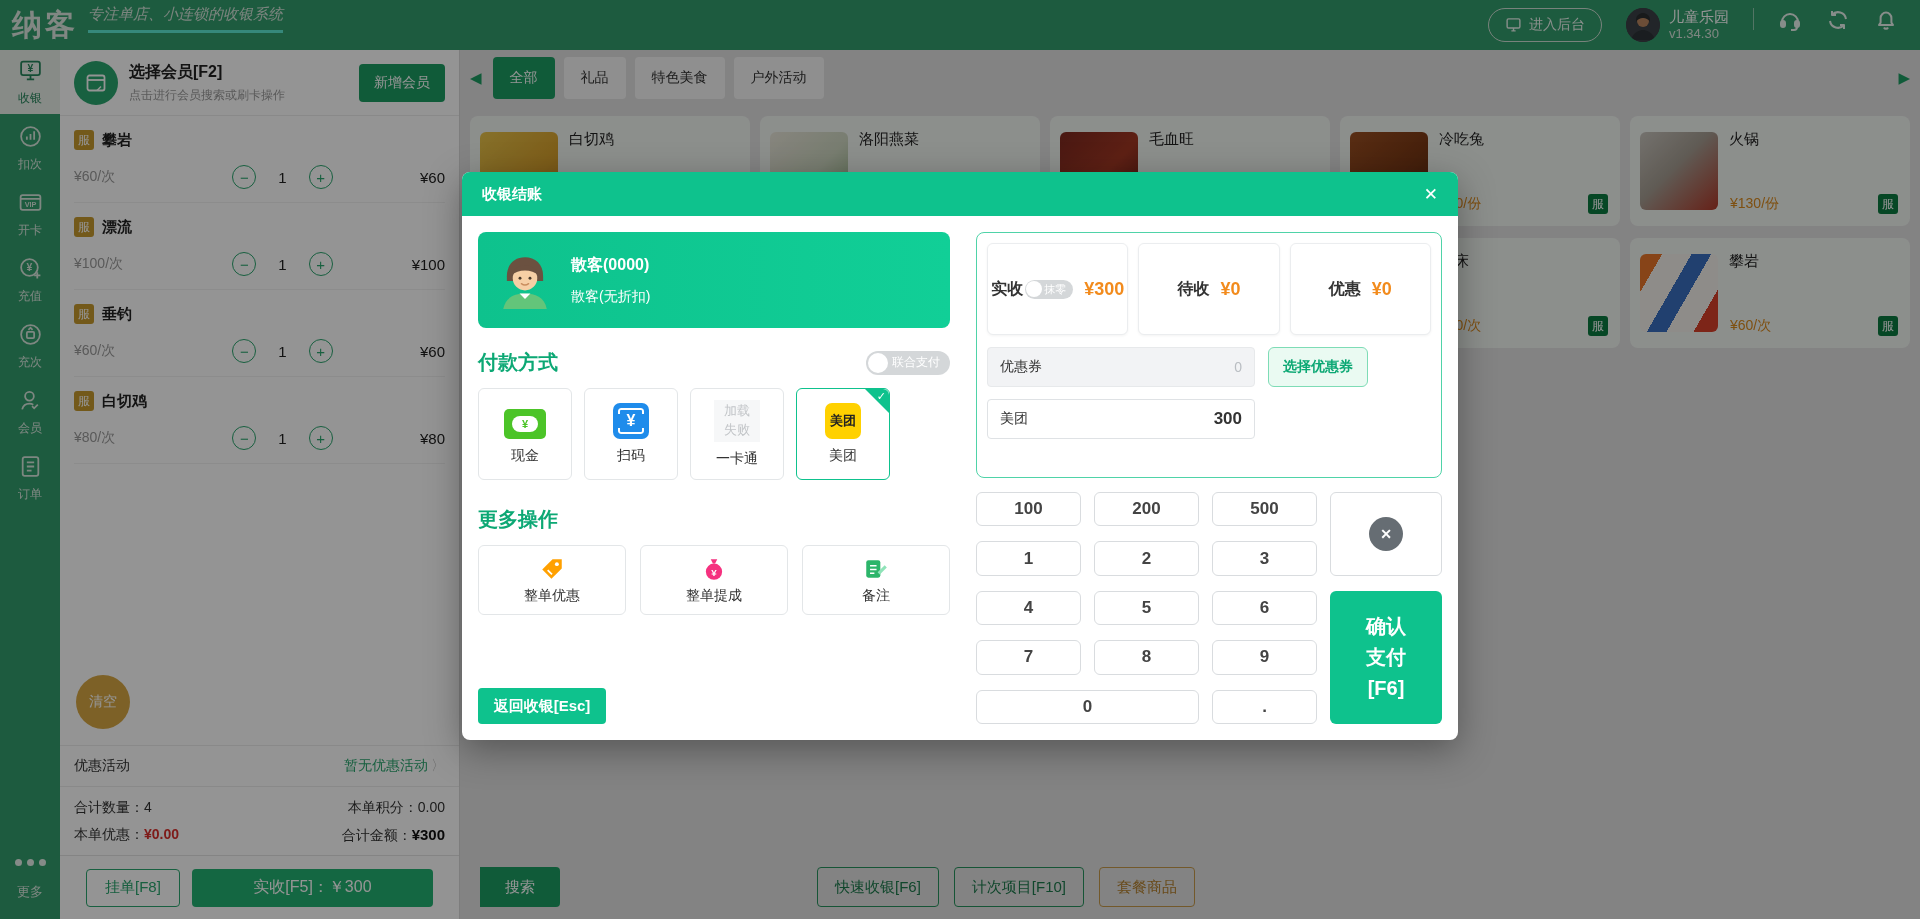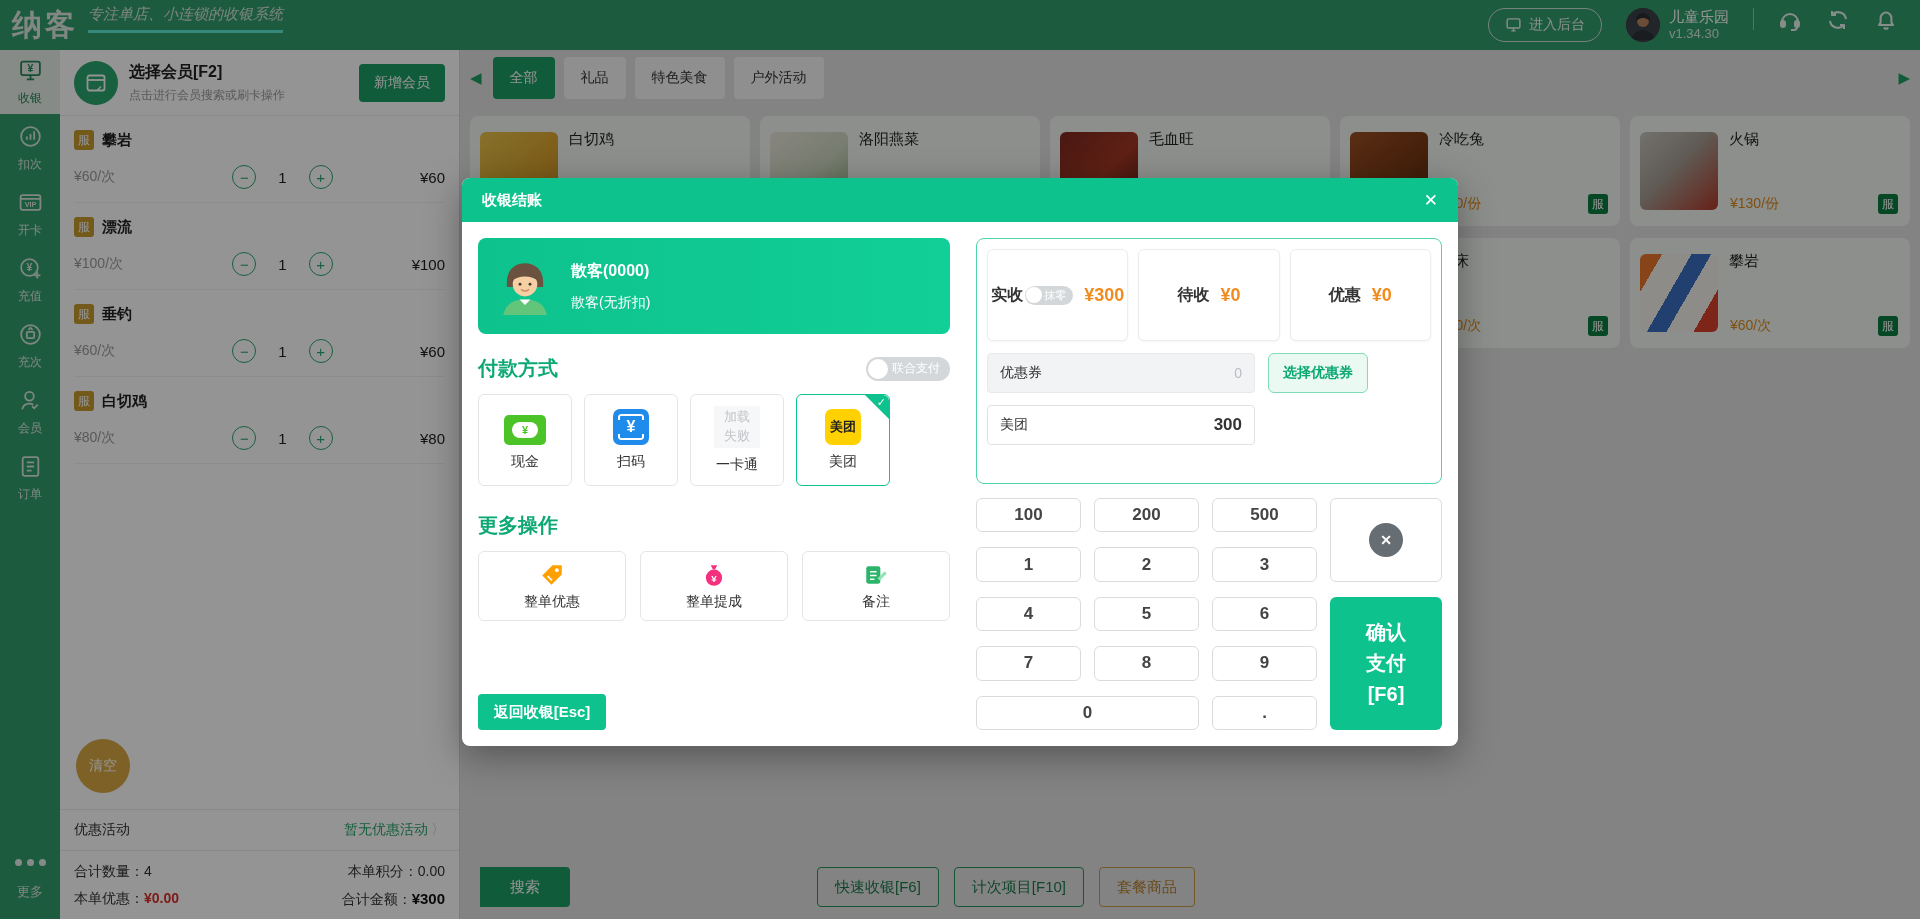--- a/index.html
+++ b/index.html
@@ -89,27 +89,27 @@
   .img-spicy { background:linear-gradient(135deg,#7e2a20,#a33824 55%,#5e1c14); }
   .img-rabbit { background:linear-gradient(135deg,#9a4f22,#7c3a16 55%,#5d2a0e); }
   .img-hotpot { background:linear-gradient(135deg,#c8c4bd,#a59d92 45%,#b03a2a); }
   .img-climb { background:linear-gradient(120deg,#e8762a 18%,#f4f1ec 18% 42%,#3a6fc0 42% 58%,#f4f1ec 58% 80%,#d8402a 80%); }
   .catalog-fill { flex:1; }
   .catalog-bottom { height:64px; display:flex; align-items:center; gap:15px; padding:0 20px; }
   .barcode-box { display:flex; width:322px; height:40px; }
   .barcode-wrap { position:relative; flex:1; }
   .barcode-input { width:100%; height:40px; border:1px solid #c9c9c9; border-right:none; border-radius:4px 0 0 4px; background:#f7f7f7; padding:0 34px 0 11px; font-size:14px; color:#555; outline:none; }
   .kb-icon { position:absolute; right:8px; top:9px; width:22px; height:22px; color:#8a8a8a; }
-  .search-btn { width:90px; background:#1d9e63; color:#fff; border:none; border-radius:0 4px 4px 0; font-size:15px; }
+  .search-btn { width:80px; background:#1d9e63; color:#fff; border:none; border-radius:0 4px 4px 0; font-size:15px; }
   .ol-green { height:40px; padding:0 17px; background:transparent; border:1px solid #27935e; color:#1d7a4c; border-radius:4px; font-size:15px; }
   .ol-orange { height:40px; padding:0 17px; background:transparent; border:1px solid #c79a4a; color:#b4812f; border-radius:4px; font-size:15px; }
 
   
   .overlay { position:absolute; inset:0; background:rgba(0,0,0,.42); z-index:50; }
-  .modal { position:absolute; left:462px; top:178px; width:996px; height:568px; background:#fff; border-radius:8px; z-index:60; box-shadow:0 10px 36px rgba(0,0,0,.35); display:flex; flex-direction:column; overflow:hidden; }
+  .modal { position:absolute; left:462px; top:172px; width:996px; height:568px; background:#fff; border-radius:8px; z-index:60; box-shadow:0 10px 36px rgba(0,0,0,.35); display:flex; flex-direction:column; overflow:hidden; }
   .modal-header { height:44px; flex:none; background:#0ec28d; display:flex; align-items:center; padding:0 20px; }
   .modal-title { color:#fff; font-size:15px; font-weight:bold; }
   .modal-close { margin-left:auto; background:none; border:none; color:#fff; font-size:17px; line-height:1; }
   .modal-body { flex:1; display:flex; gap:26px; padding:16px; }
   .m-left { width:472px; display:flex; flex-direction:column; }
   .customer-card { height:96px; flex:none; background:linear-gradient(90deg,#0ec28d,#11cf97); border-radius:8px; display:flex; align-items:center; gap:17px; padding:0 18px; }
   .cust-avatar { width:58px; height:58px; flex:none; }
   .cust-name { color:#fff; font-size:16px; font-weight:bold; }
   .cust-type { color:#fff; font-size:14px; margin-top:12px; }
   .sec-row { display:flex; align-items:center; margin:21px 0 12px; }
@@ -379,20 +379,24 @@
     <div class="totals">
       <div class="totals-row">
         <span><span>合计数量：</span><span>4</span></span>
         <span><span>本单积分：</span><span>0.00</span></span>
       </div>
       <div class="totals-row">
         <span><span>本单优惠：</span><span class="t-red">¥0.00</span></span>
         <span><span>合计金额：</span><span class="t-bold">¥300</span></span>
       </div>
     </div>
+    <div class="cart-actions">
+      <button class="hold-btn">挂单[F8]</button>
+      <button class="checkout-btn">实收[F5]：￥300</button>
+    </div>
   </section>
 
   <section class="catalog">
     <div class="tabs-row">
       <button class="chev">◀</button>
       <button class="tab active">全部</button>
       <button class="tab">礼品</button>
       <button class="tab">特色美食</button>
       <button class="tab">户外活动</button>
       <button class="chev right">▶</button>

